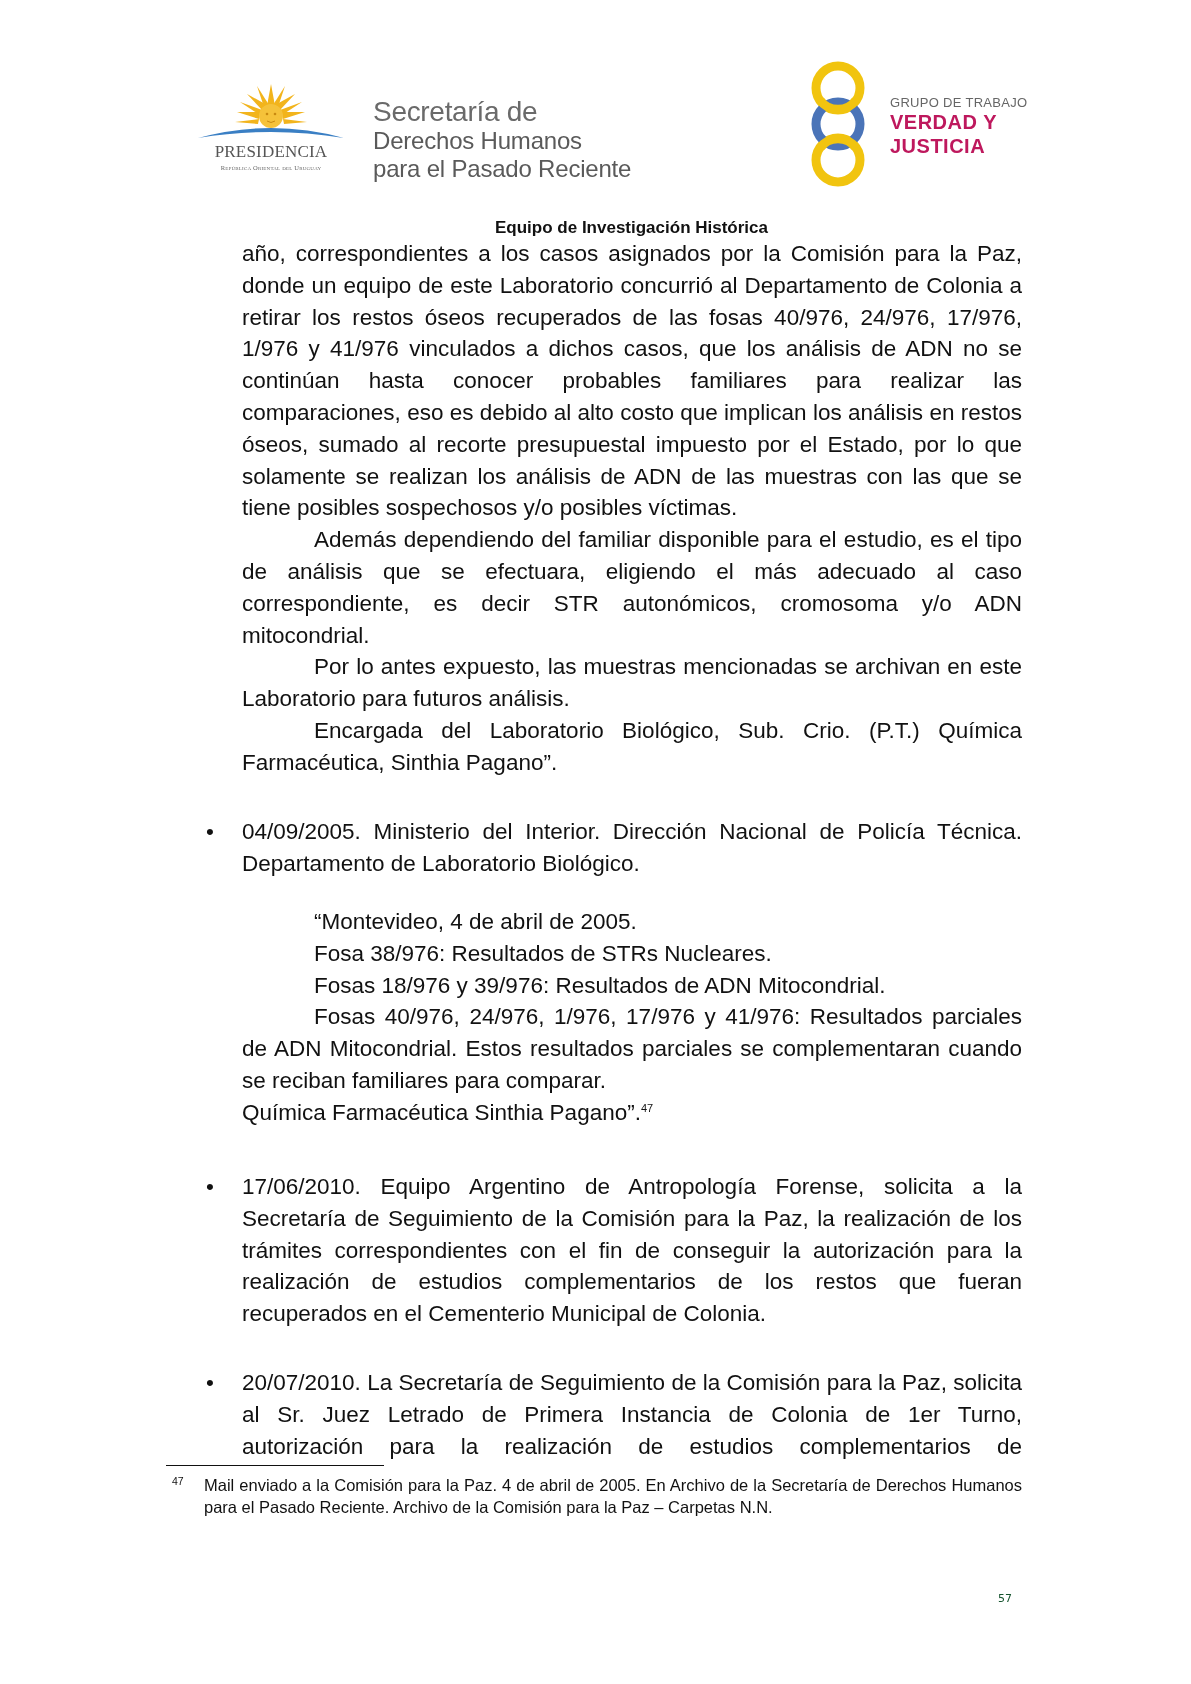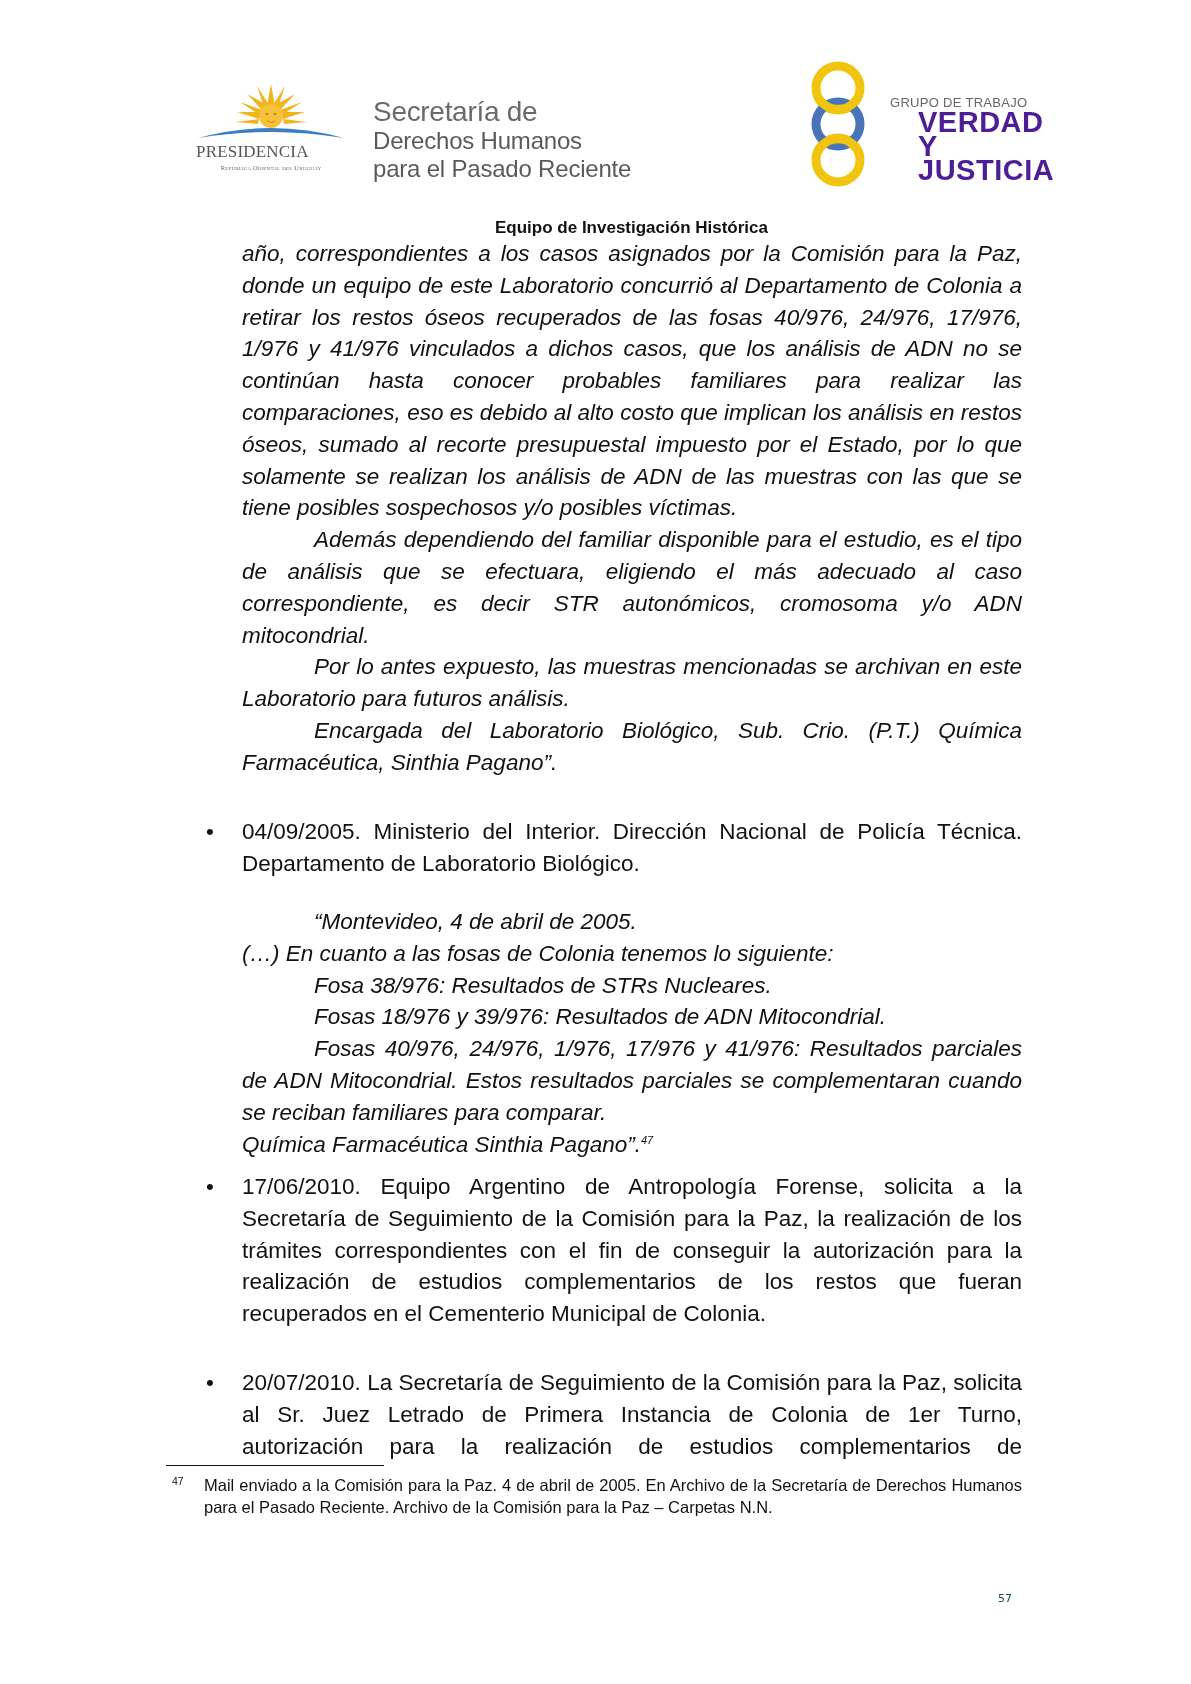--- a/index.html
+++ b/index.html
@@ -1,36 +1,36 @@
 <!DOCTYPE html>
 <html><head>
 <meta charset="utf-8">
 <style>
   html, body { margin: 0; padding: 0; background: #ffffff; }
   body { width: 1191px; height: 1684px; position: relative; overflow: hidden; font-family: "Liberation Sans", sans-serif; color: #111; }
   .page { position: absolute; left: 0; top: 0; width: 1191px; height: 1684px; }
 
   
   .logo-presidencia { position: absolute; left: 196px; top: 82px; width: 150px; height: 100px; }
-  .presidencia-word { position: absolute; left: 0; top: 60px; width: 150px; font-family: "Liberation Serif", serif; font-size: 17px; color: #555; letter-spacing: 0.2px; }
+  .presidencia-word { position: absolute; left: 0; top: 60px; width: 150px; text-align: center; font-family: "Liberation Serif", serif; font-size: 17px; color: #555; letter-spacing: 0.2px; }
   .presidencia-sub { position: absolute; left: 0; top: 82px; width: 150px; text-align: center; font-family: "Liberation Serif", serif; font-size: 6.5px; color: #666; letter-spacing: 0.2px; font-variant: small-caps; }
   .sec-text { position: absolute; left: 373px; top: 90px; color: #555; }
   .sec-line1 { font-size: 28px; font-weight: 300; color: #6a6a6a; line-height: 30px; letter-spacing: -0.3px; margin-top: 7px; }
   .sec-line2, .sec-line3 { font-size: 24px; color: #5a5a5a; line-height: 28px; letter-spacing: -0.2px; }
 
   .logo-vyj { position: absolute; left: 808px; top: 60px; width: 230px; height: 130px; }
   .vyj-rings { position: absolute; left: 0; top: 0; width: 60px; height: 130px; }
   .vyj-small { position: absolute; left: 82px; top: 35px; font-size: 13px; color: #666; letter-spacing: 0.3px; }
-  .vyj-big { position: absolute; left: 82px; top: 50px; font-size: 29px; font-weight: bold; color: #4c1d95; line-height: 24px; letter-spacing: 0.5px; margin-left: 28px; }
+  .vyj-big { position: absolute; left: 82px; top: 50px; font-size: 20px; font-weight: bold; color: #be185d; line-height: 24px; letter-spacing: 0.5px; }
 
   .header-title { position: absolute; left: 0; width: 1191px; top: 218px; text-align: center; font-size: 17px; font-weight: bold; color: #111; padding-left: 36px; }
 
   
   .text { position: absolute; left: 242px; width: 780px; font-size: 22.5px; line-height: 31.8px; text-align: justify; text-align-last: left; }
-  .italic { font-style: italic; }
+  .italic { }
   .indent { text-indent: 72px; }
   .para { margin: 0; }
 
   .bullet-block { position: absolute; left: 206px; width: 816px; font-size: 22.5px; line-height: 31.8px; }
   .bullet { position: absolute; left: 0; top: 0; }
   .bullet-text { margin-left: 36px; text-align: justify; text-align-last: left; }
 
   sup { font-size: 11px; vertical-align: super; line-height: 0; }
 
   .footnote-rule { position: absolute; left: 166px; top: 1465px; width: 218px; height: 1px; background: #111; }
@@ -102,21 +102,20 @@
     <p class="para indent">Encargada del Laboratorio Biológico, Sub. Crio. (P.T.) Química Farmacéutica, Sinthia Pagano”.</p>
   </div>
 
   <div class="bullet-block" style="top:816px;">
     <span class="bullet">•</span>
     <div class="bullet-text">04/09/2005. Ministerio del Interior. Dirección Nacional de Policía Técnica. Departamento de Laboratorio Biológico.</div>
   </div>
 
   <div class="text italic" style="top:906px;">
     <p class="para indent">“Montevideo, 4 de abril de 2005.</p>
-    <p class="para">(…) En cuanto a las fosas de Colonia tenemos lo siguiente:</p>
     <p class="para indent">Fosa 38/976: Resultados de STRs Nucleares.</p>
     <p class="para indent">Fosas 18/976 y 39/976: Resultados de ADN Mitocondrial.</p>
     <p class="para indent">Fosas 40/976, 24/976, 1/976, 17/976 y 41/976: Resultados parciales de ADN Mitocondrial. Estos resultados parciales se complementaran cuando se reciban familiares para comparar.</p>
     <p class="para"><span>Química Farmacéutica Sinthia Pagano”.</span><sup>47</sup></p>
   </div>
 
   <div class="bullet-block" style="top:1171px;">
     <span class="bullet">•</span>
     <div class="bullet-text">17/06/2010. Equipo Argentino de Antropología Forense, solicita a la Secretaría de Seguimiento de la Comisión para la Paz, la realización de los trámites correspondientes con el fin de conseguir la autorización para la realización de estudios complementarios de los restos que fueran recuperados en el Cementerio Municipal de Colonia.</div>
   </div>

